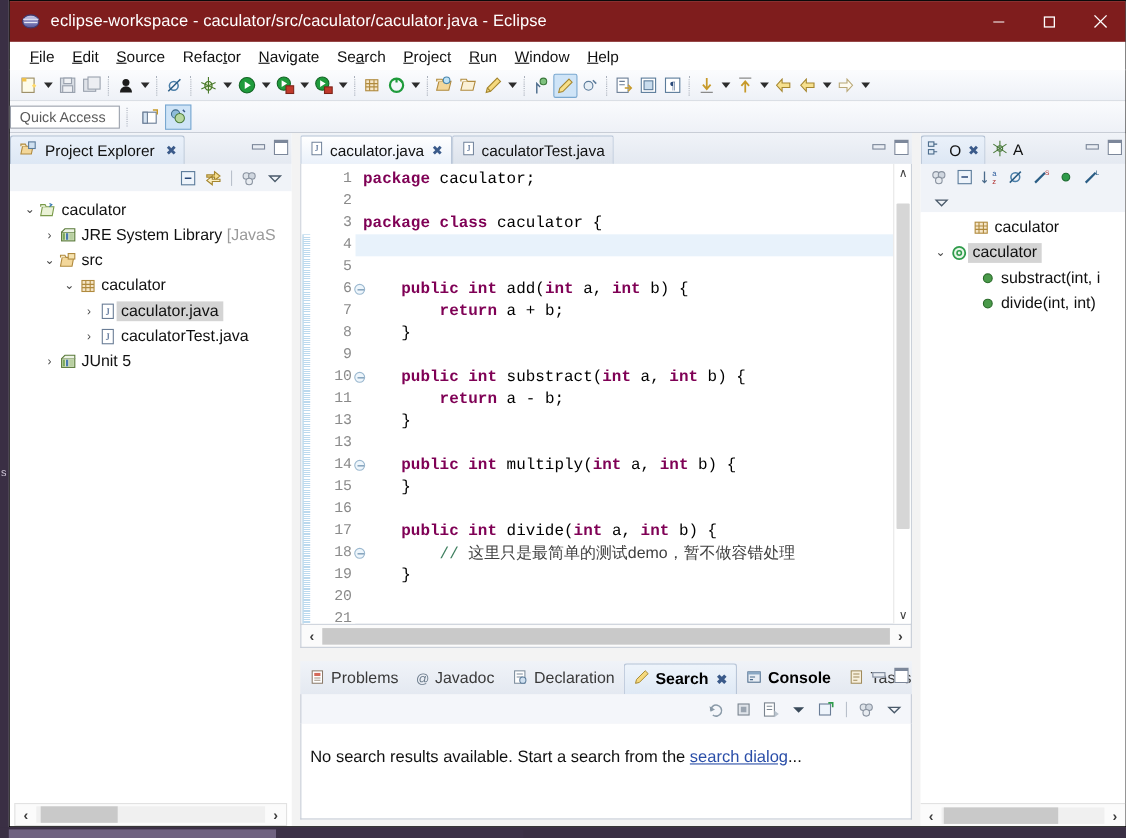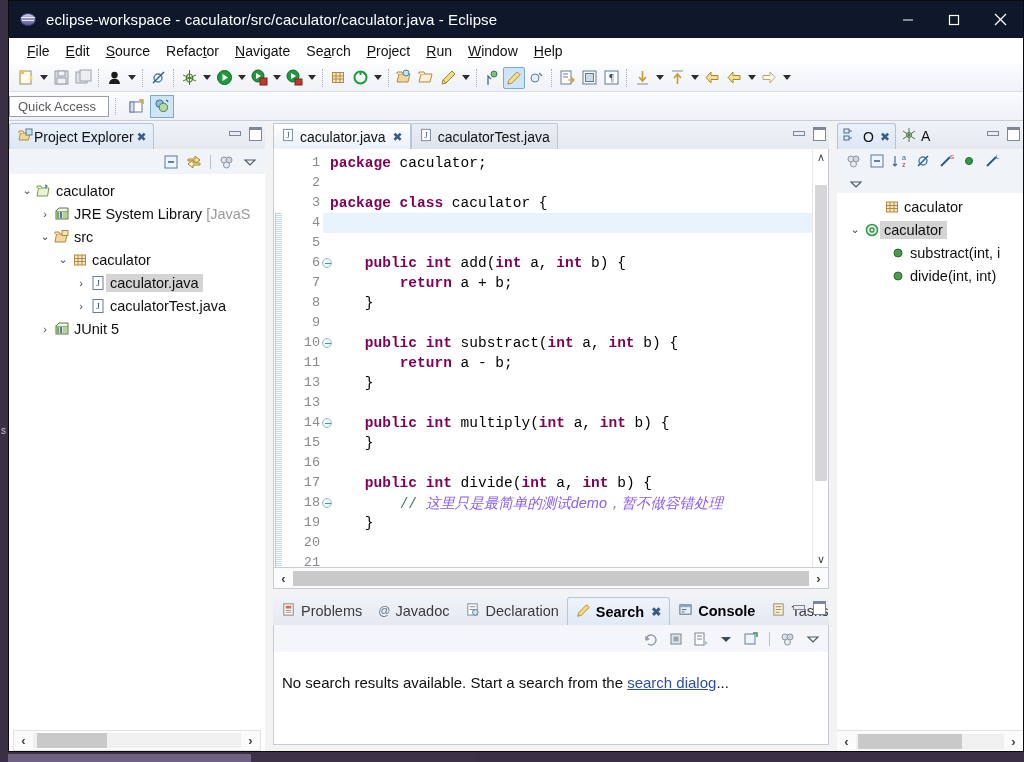--- a/index.html
+++ b/index.html
@@ -20,21 +20,21 @@
   .window {
     position: absolute;
     left: 8px; top: 0; width: 1016px; height: 752px;
     background: #f3f3f3;
     border: 1px solid #0a0a0a;
     display: flex; flex-direction: column;
   }
 
   
   .titlebar {
-    height: 37px; background: #0f172a;
+    height: 37px; background: #7f1d1d;
     display: flex; align-items: center;
     flex: 0 0 37px;
     position: relative;
   }
   .title-icon {
     width: 17px; height: 17px; margin-left: 11px; margin-right: 9px;
     position: relative; flex: 0 0 17px;
   }
   .title-icon .globe {
     position: absolute; left: 0; top: 2px;
@@ -137,21 +137,21 @@
     width: 256px; flex: 0 0 256px;
     display: flex; flex-direction: column;
     background: #ffffff; position: relative;
   }
   .view-tabbar {
     height: 28px; flex: 0 0 28px;
     display: flex; align-items: flex-end; position: relative;
     background: linear-gradient(180deg,#f0f3f8 0%,#e4e9f1 100%);
   }
   .view-tab {
-    display: flex; align-items: center; gap: 1px;
+    display: flex; align-items: center; gap: 8px;
     height: 26px; padding: 0 6px 0 8px;
     font-size: 14px; color: #111;
     background: linear-gradient(180deg,#e2eaf5 0%,#d0dcec 100%);
     border: 1px solid #b4c2d4; border-bottom: none;
     border-radius: 3px 3px 0 0;
   }
   .view-tab.selected {
     background: linear-gradient(180deg,#eaf1fa 0%,#dde7f4 100%);
     font-weight: normal;
   }
@@ -274,42 +274,42 @@
     font-family: "Liberation Mono", monospace;
     overflow: hidden; min-width: 0;
   }
   .cline {
     height: 20px; line-height: 20px; font-size: 14.5px;
     white-space: pre; color: #000000; padding-left: 7px;
   }
   .cline.hl { background: #e8f2fb; }
   .kw { color: #7f0055; font-weight: bold; }
   .cmt { color: #3f7f5f; }
-  .cmt-cn { color: #8b5cf6; font-family: "Liberation Sans", sans-serif; font-style: italic; }
+  .cmt-cn { color: #404040; font-family: "Liberation Sans", sans-serif; }
   .vscroll {
     position: absolute; right: 0; top: 0; bottom: 0; width: 16px;
     background: #ffffff; border-left: 1px solid #e6e6e6;
   }
   .vs-up, .vs-dn {
     position:absolute;left:0;width:16px;height:16px;
     display:flex;align-items:center;justify-content:center;
     color:#444;font-size:11px;
   }
   .vs-up { top: 0; } .vs-dn { bottom: 0; }
   .vs-thumb {
     position:absolute;left:2px;width:12px;background:#d6d6d6;border-radius:1px;
   }
   .editor-hscroll {
     height: 21px; flex: 0 0 21px; display: flex; align-items: center;
     background: #fbfbfb; border: 1px solid #c6ccd6; border-top: none;
   }
 
   
   .bottom-panel {
-    flex: 1 1 auto; margin: 6px 4px 6px 4px;
+    flex: 1 1 auto; margin: 12px 4px 6px 4px;
     display: flex; flex-direction: column; min-height: 0;
   }
   .bottom-tabbar {
     height: 30px; flex: 0 0 30px; position: relative;
     display: flex; align-items: flex-end;
     background: linear-gradient(180deg,#f0f3f8 0%,#e4e9f1 100%);
   }
   .btab {
     display:flex;align-items:center;gap:5px;height:28px;
     padding: 0 8px; font-size: 14.5px; color: #3a3a3a;

